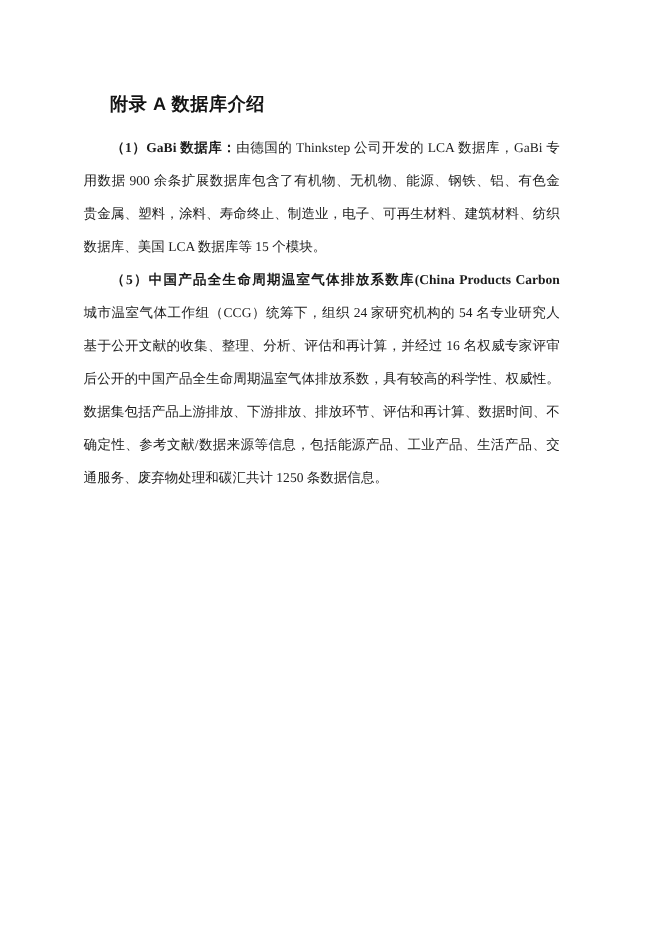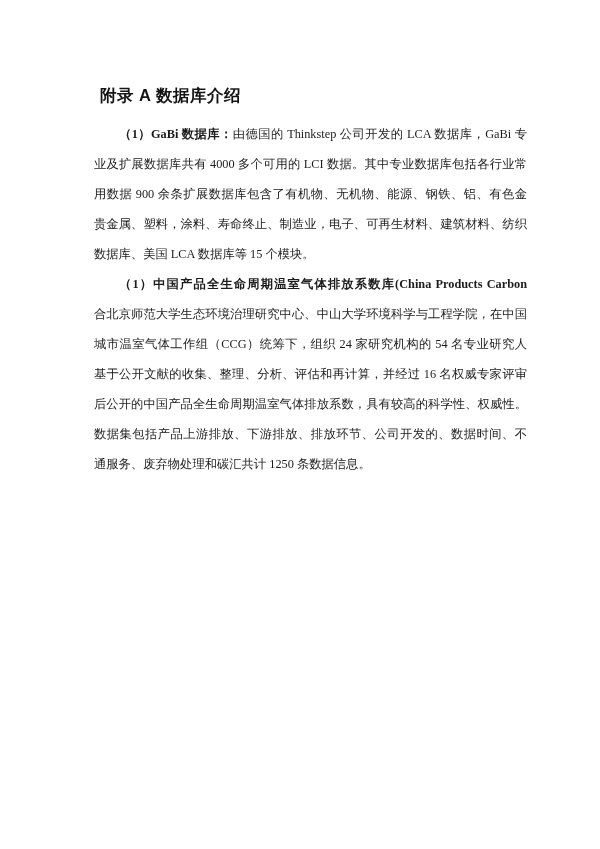--- a/index.html
+++ b/index.html
@@ -24,21 +24,21 @@
     font-weight: 700;
     font-size: 16.5px;
     line-height: 19px;
     letter-spacing: 0.5px;
     color: #141414;
     white-space: nowrap;
     text-align: right;
   }
   .textbody {
     position: absolute;
-    left: 94px;
+    left: 76px;
     top: 119px;
     width: 433px;
   }
   .line {
     height: 30px;
     line-height: 30px;
     font-size: 12.3px;
     text-align: justify;
     text-align-last: justify;
     text-justify: inter-character;
@@ -65,26 +65,25 @@
   }
 </style>
 </head>
 <body>
 
 <div class="page">
   <div class="heading">附录 A 数据库介绍</div>
 
   <div class="textbody">
       <div class="line indent"><span class="bold">（1）GaBi 数据库：</span><span class="">由德国的 Thinkstep 公司开发的 LCA 数据库，GaBi 专</span></div>
-      <div class="line"><span class="">业及扩展数据库共有 4000 多个可用的 LCI 数据。其中专业数据库包括各行业常</span></div>
       <div class="line"><span class="">用数据 900 余条扩展数据库包含了有机物、无机物、能源、钢铁、铝、有色金属、</span></div>
       <div class="line"><span class="">贵金属、塑料，涂料、寿命终止、制造业，电子、可再生材料、建筑材料、纺织</span></div>
       <div class="line last"><span class="">数据库、美国 LCA 数据库等 15 个模块。</span></div>
-      <div class="line indent"><span class="bold">（1）中国产品全生命周期温室气体排放系数库(China Products Carbon</span></div>
-      <div class="line"><span class="">合北京师范大学生态环境治理研究中心、中山大学环境科学与工程学院，在中国</span></div>
+      <div class="line indent"><span class="bold">（5）中国产品全生命周期温室气体排放系数库(China Products Carbon</span></div>
       <div class="line"><span class="">城市温室气体工作组（CCG）统筹下，组织 24 家研究机构的 54 名专业研究人员，</span></div>
       <div class="line"><span class="">基于公开文献的收集、整理、分析、评估和再计算，并经过 16 名权威专家评审</span></div>
       <div class="line"><span class="">后公开的中国产品全生命周期温室气体排放系数，具有较高的科学性、权威性。</span></div>
-      <div class="line"><span class="">数据集包括产品上游排放、下游排放、排放环节、公司开发的、数据时间、不</span></div>
+      <div class="line"><span class="">数据集包括产品上游排放、下游排放、排放环节、评估和再计算、数据时间、不</span></div>
+      <div class="line"><span class="">确定性、参考文献/数据来源等信息，包括能源产品、工业产品、生活产品、交</span></div>
       <div class="line last"><span class="">通服务、废弃物处理和碳汇共计 1250 条数据信息。</span></div>
     </div>
 
 </div>
 
 </body></html>

